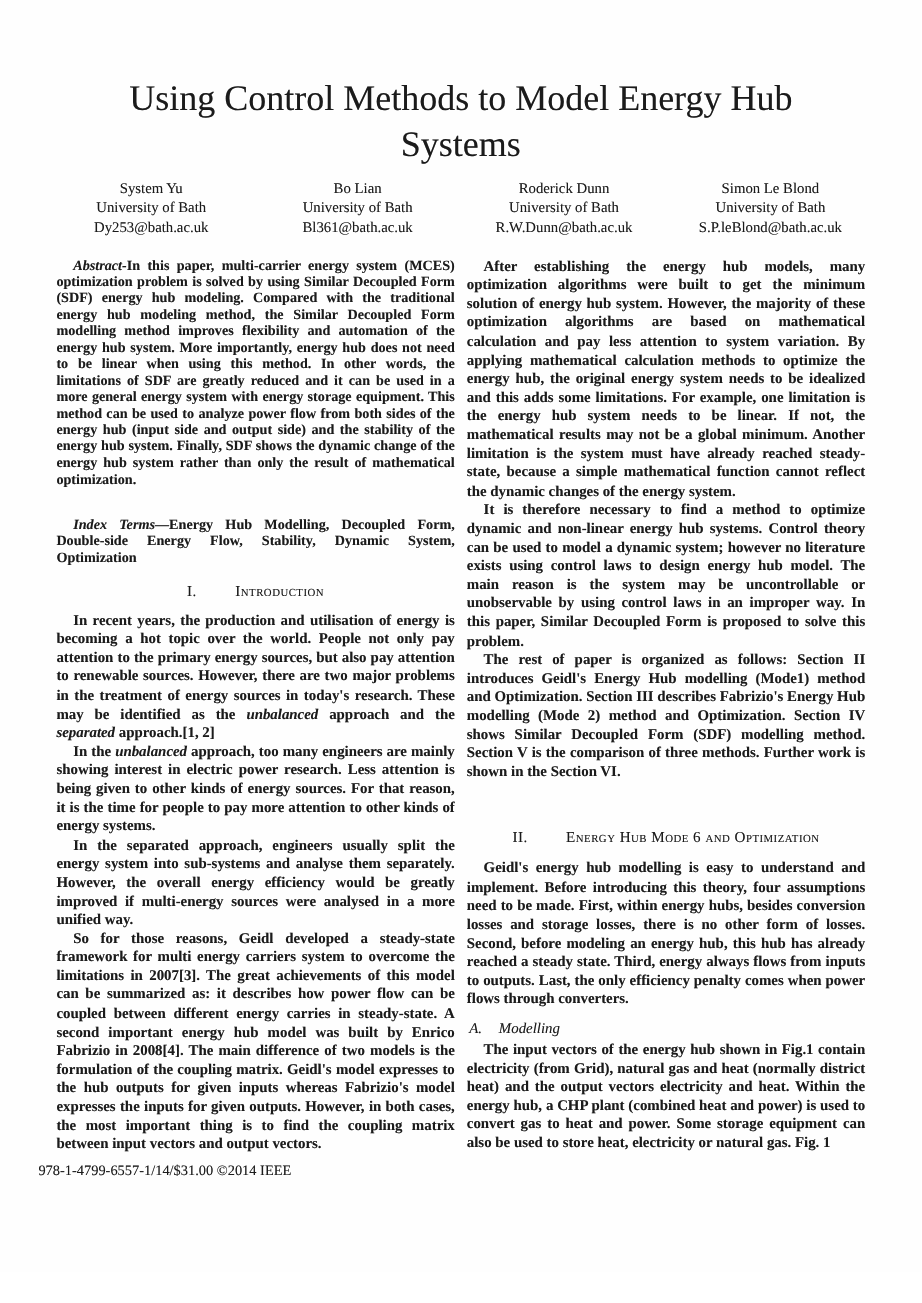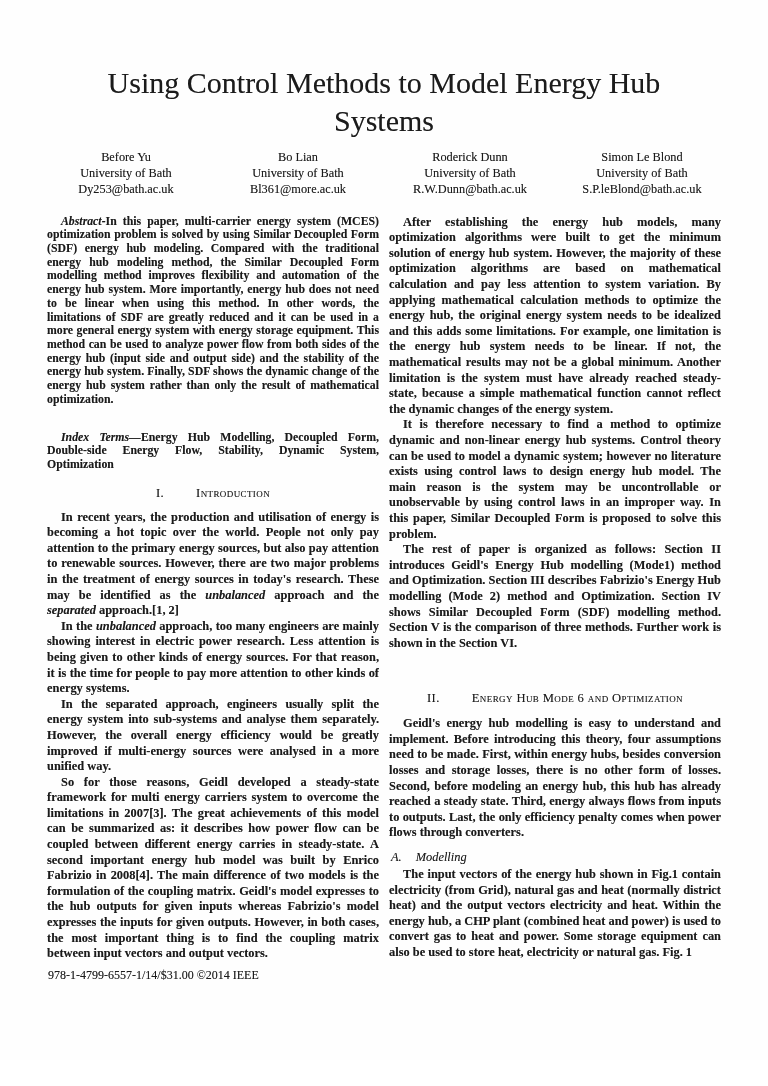--- a/index.html
+++ b/index.html
@@ -75,42 +75,42 @@
     display: flex;
     gap: 14px;
     margin: 9px 0 2px 2px;
     font-size: 12.4px;
     font-weight: normal;
     font-style: italic;
   }
   .ital { font-style: italic; }
   .footer {
     position: absolute;
-    left: 48px;
+    left: 32px;
     top: 968px;
     font-size: 12px;
   }
 </style>
 </head>
 <body>
 
 <div class="page">
 
   <h1 class="title">Using Control Methods to Model Energy Hub Systems</h1>
 
   <div class="authors">
     <div class="author">
-      <div>Before Yu</div>
+      <div>System Yu</div>
       <div>University of Bath</div>
       <div>Dy253@bath.ac.uk</div>
     </div>
     <div class="author">
       <div>Bo Lian</div>
       <div>University of Bath</div>
-      <div>Bl361@more.ac.uk</div>
+      <div>Bl361@bath.ac.uk</div>
     </div>
     <div class="author">
       <div>Roderick Dunn</div>
       <div>University of Bath</div>
       <div>R.W.Dunn@bath.ac.uk</div>
     </div>
     <div class="author">
       <div>Simon Le Blond</div>
       <div>University of Bath</div>
       <div>S.P.leBlond@bath.ac.uk</div>

